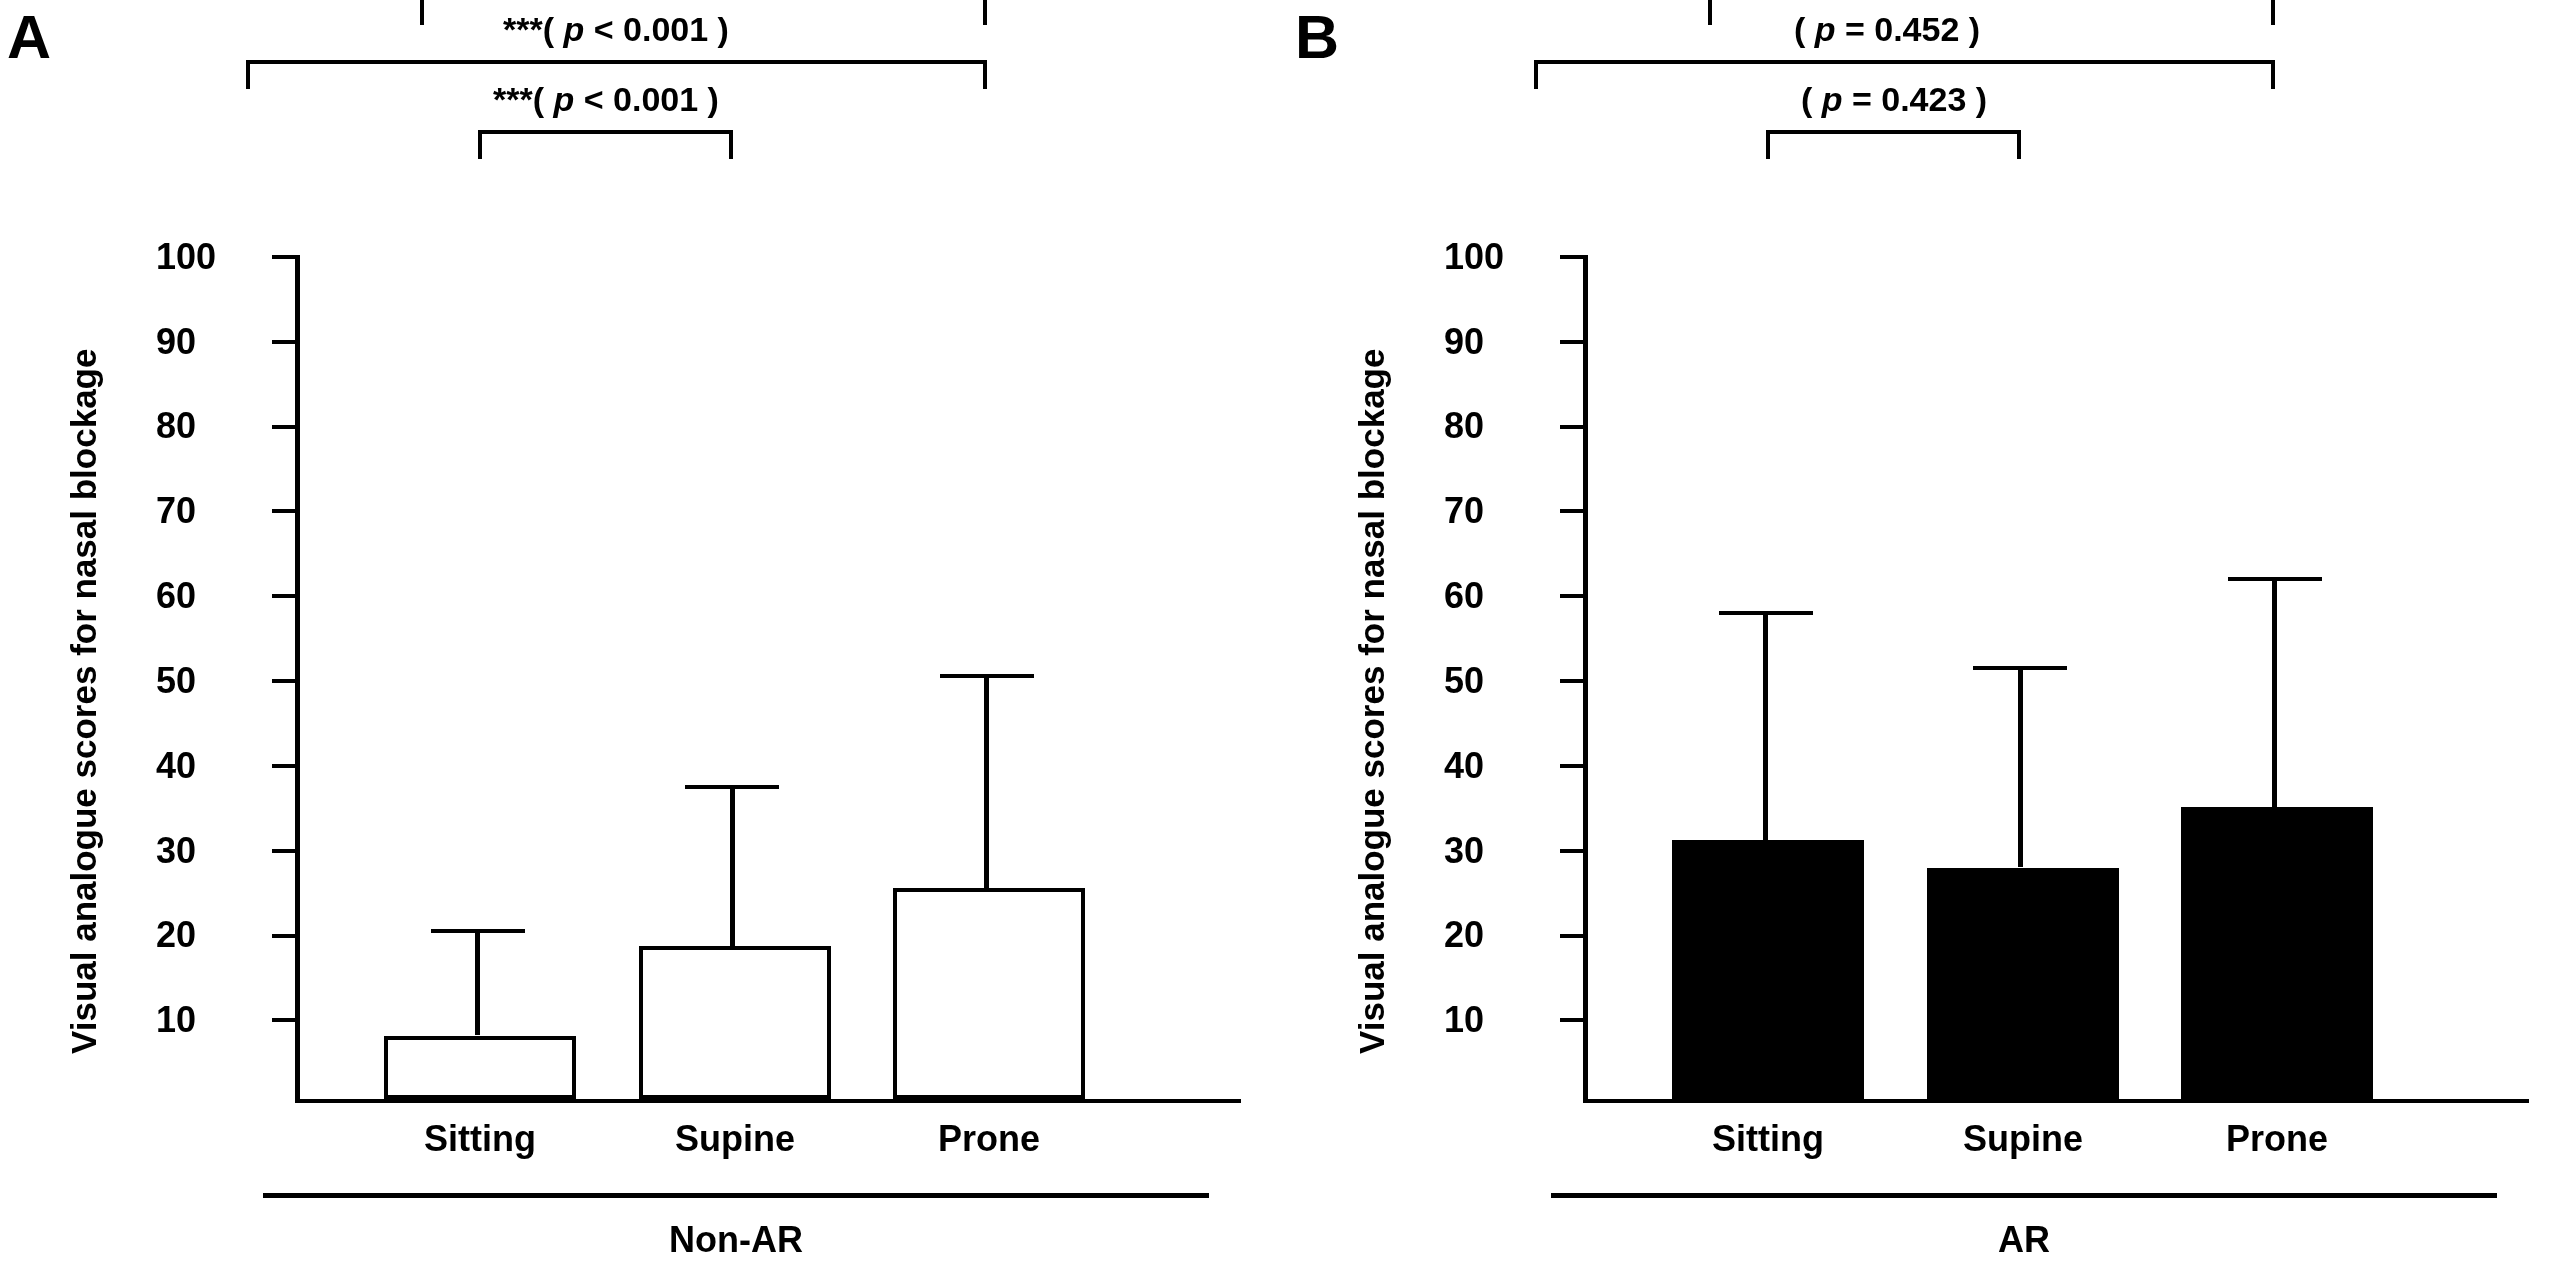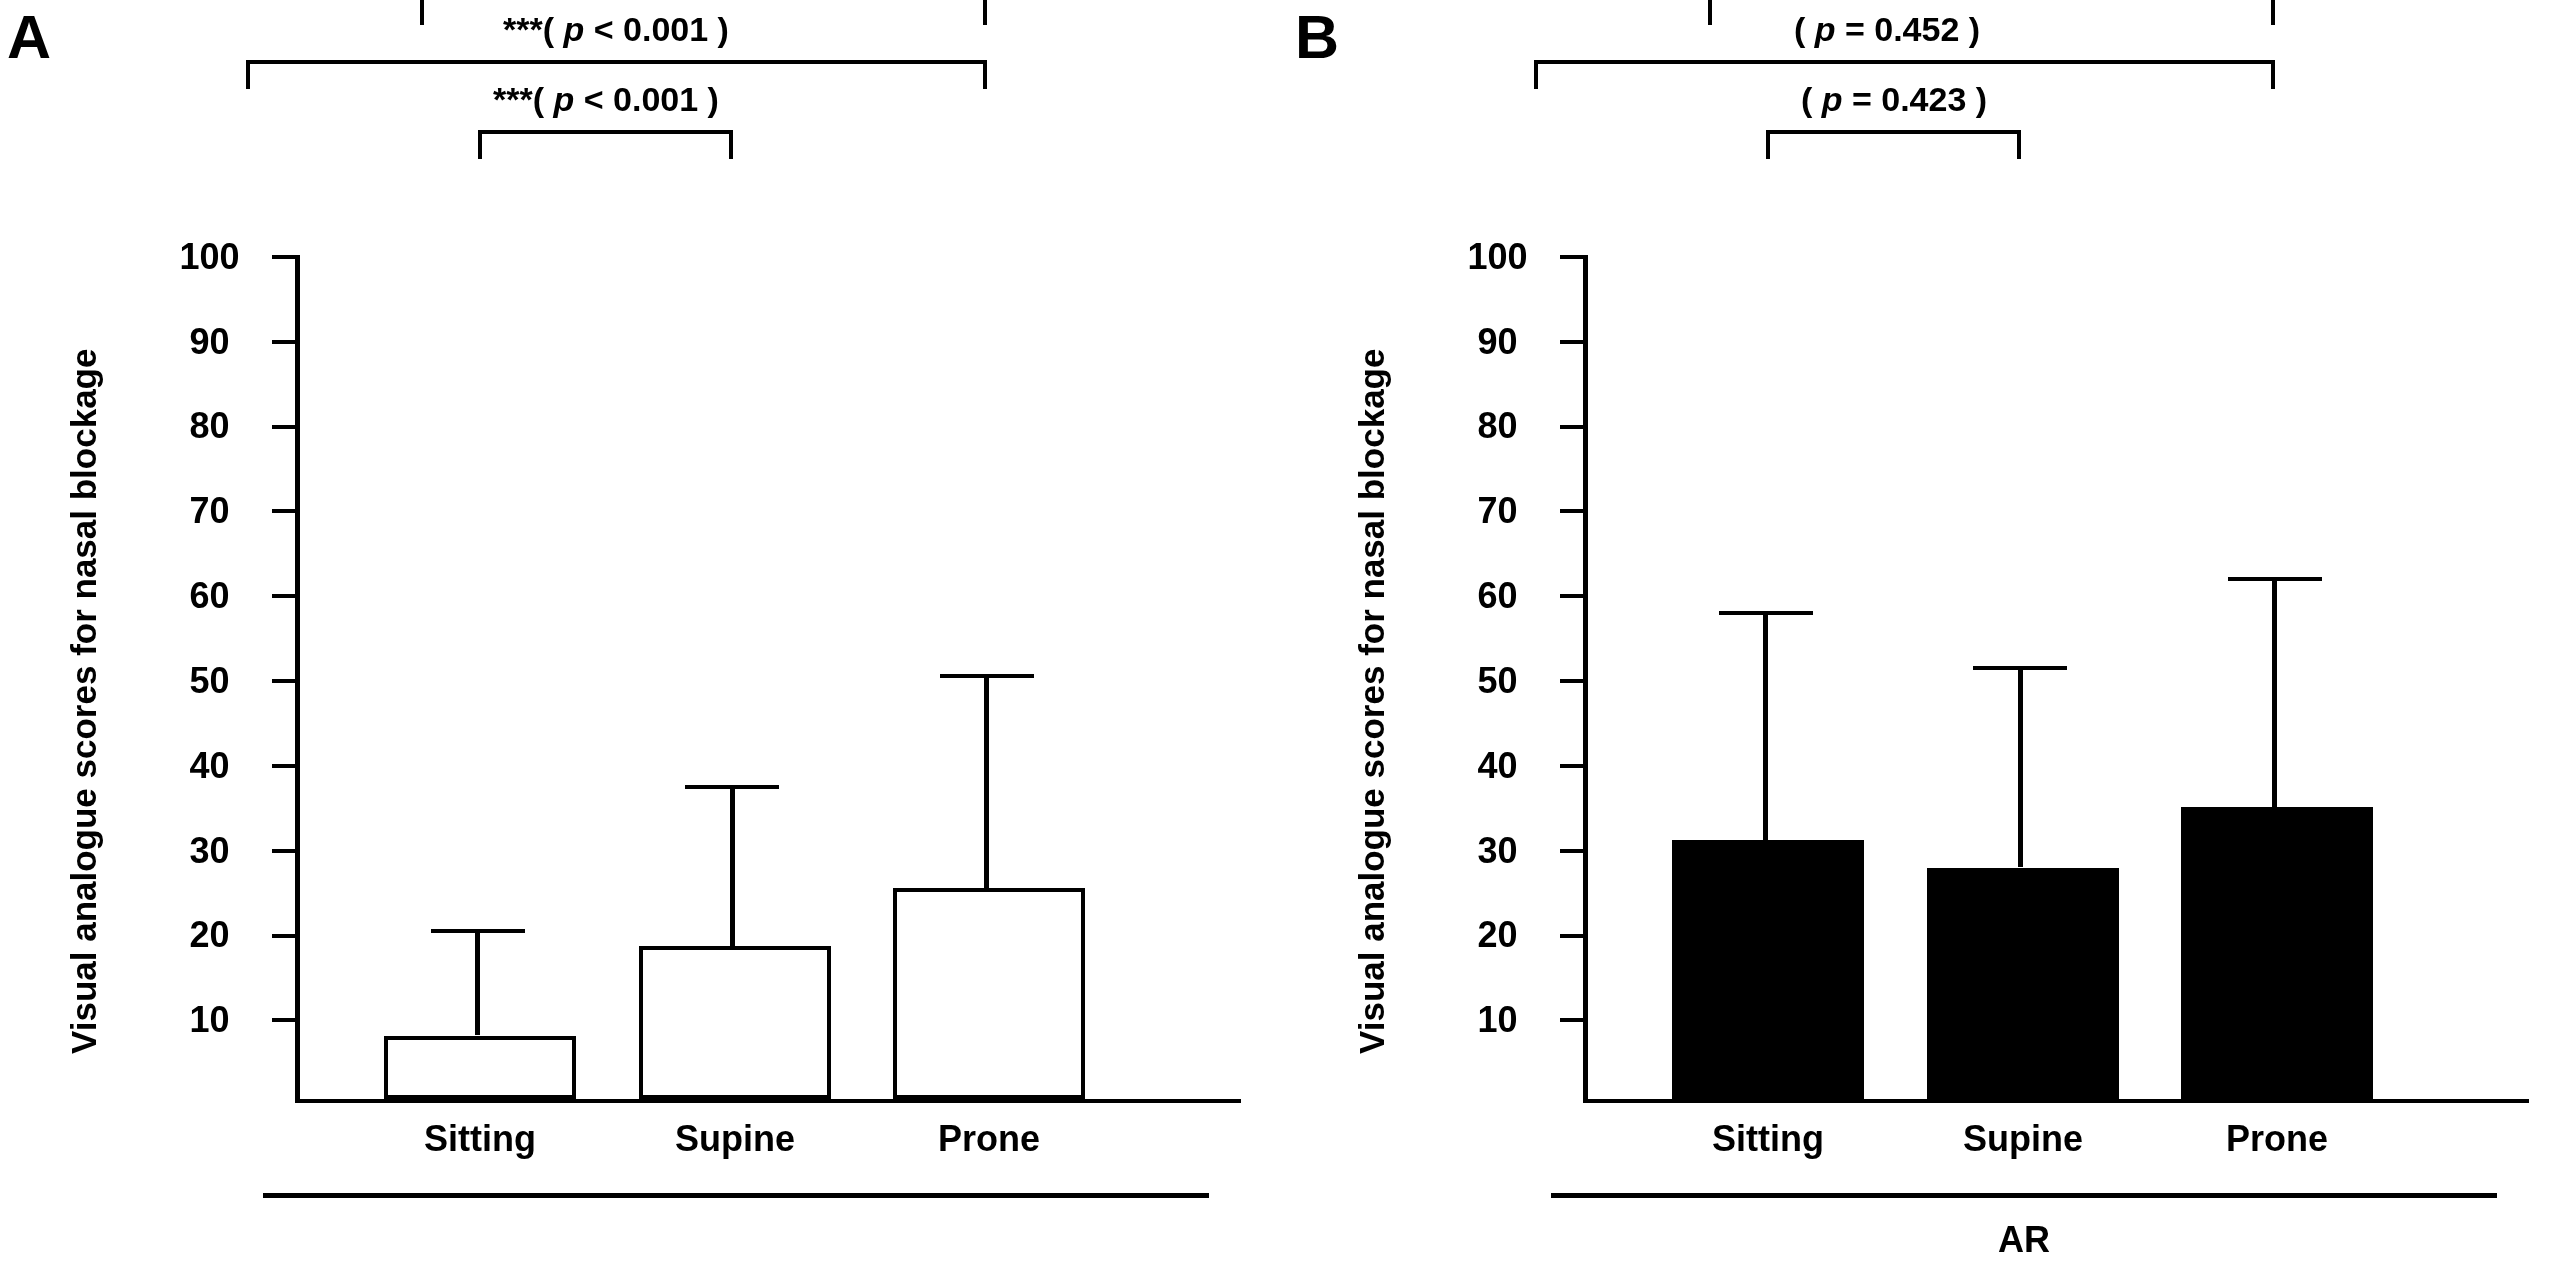--- a/index.html
+++ b/index.html
@@ -26,21 +26,21 @@
     position:absolute;left:0;top:0;width:4.5px;height:848px;background:#000;
   }
   .axis-x{
     position:absolute;left:0;bottom:0;height:4.5px;width:946px;background:#000;
   }
   .tick{
     position:absolute;left:-23px;width:23px;height:3.6px;background:#000;
   }
   .tick-label{
     position:absolute;right:0;transform:translateY(-50%);
-    font-size:36px;font-weight:bold;text-align:center;white-space:nowrap;
+    font-size:36px;font-weight:bold;text-align:left;white-space:nowrap;
   }
   .ylabel{
     position:absolute;
     font-size:35px;font-weight:bold;white-space:nowrap;
     transform-origin:0 0;transform:rotate(-90deg);
   }
 
   .bar{
     position:absolute;bottom:4.5px;box-sizing:border-box;
     border:4.5px solid #000;
@@ -123,20 +123,21 @@
 
       <div class="bar hollow" style="left:598px;width:192px;height:211px;"></div>
       <div class="errbar-v" style="left:689px;bottom:215px;height:210px;"></div>
       <div class="errbar-cap" style="left:645px;bottom:425px;width:94px;"></div>
 
       <div class="cat-label" style="left:80px;top:863px;width:210px;">Sitting</div>
       <div class="cat-label" style="left:335px;top:863px;width:210px;">Supine</div>
       <div class="cat-label" style="left:589px;top:863px;width:210px;">Prone</div>
 
       <div class="group-rule" style="left:-32px;top:938px;width:946px;"></div>
+      <div class="group-label" style="left:-32px;top:964px;width:946px;">Non-AR</div>
 
       <div class="brk-h" style="left:183px;top:-125px;width:254px;"></div>
       <div class="brk-v" style="left:183px;top:-125px;height:29px;"></div>
       <div class="brk-v" style="left:434px;top:-125px;height:29px;"></div>
       <div class="brk-label" style="left:311px;top:-175px;"><span>***</span><span>( <i>p</i> &lt; 0.001 )</span></div>
 
       <div class="brk-h" style="left:-49px;top:-195px;width:741px;"></div>
       <div class="brk-v" style="left:-49px;top:-195px;height:29px;"></div>
       <div class="brk-v" style="left:688px;top:-195px;height:29px;"></div>
       <div class="brk-label" style="left:321px;top:-245px;"><span>***</span><span>( <i>p</i> &lt; 0.001 )</span></div>

